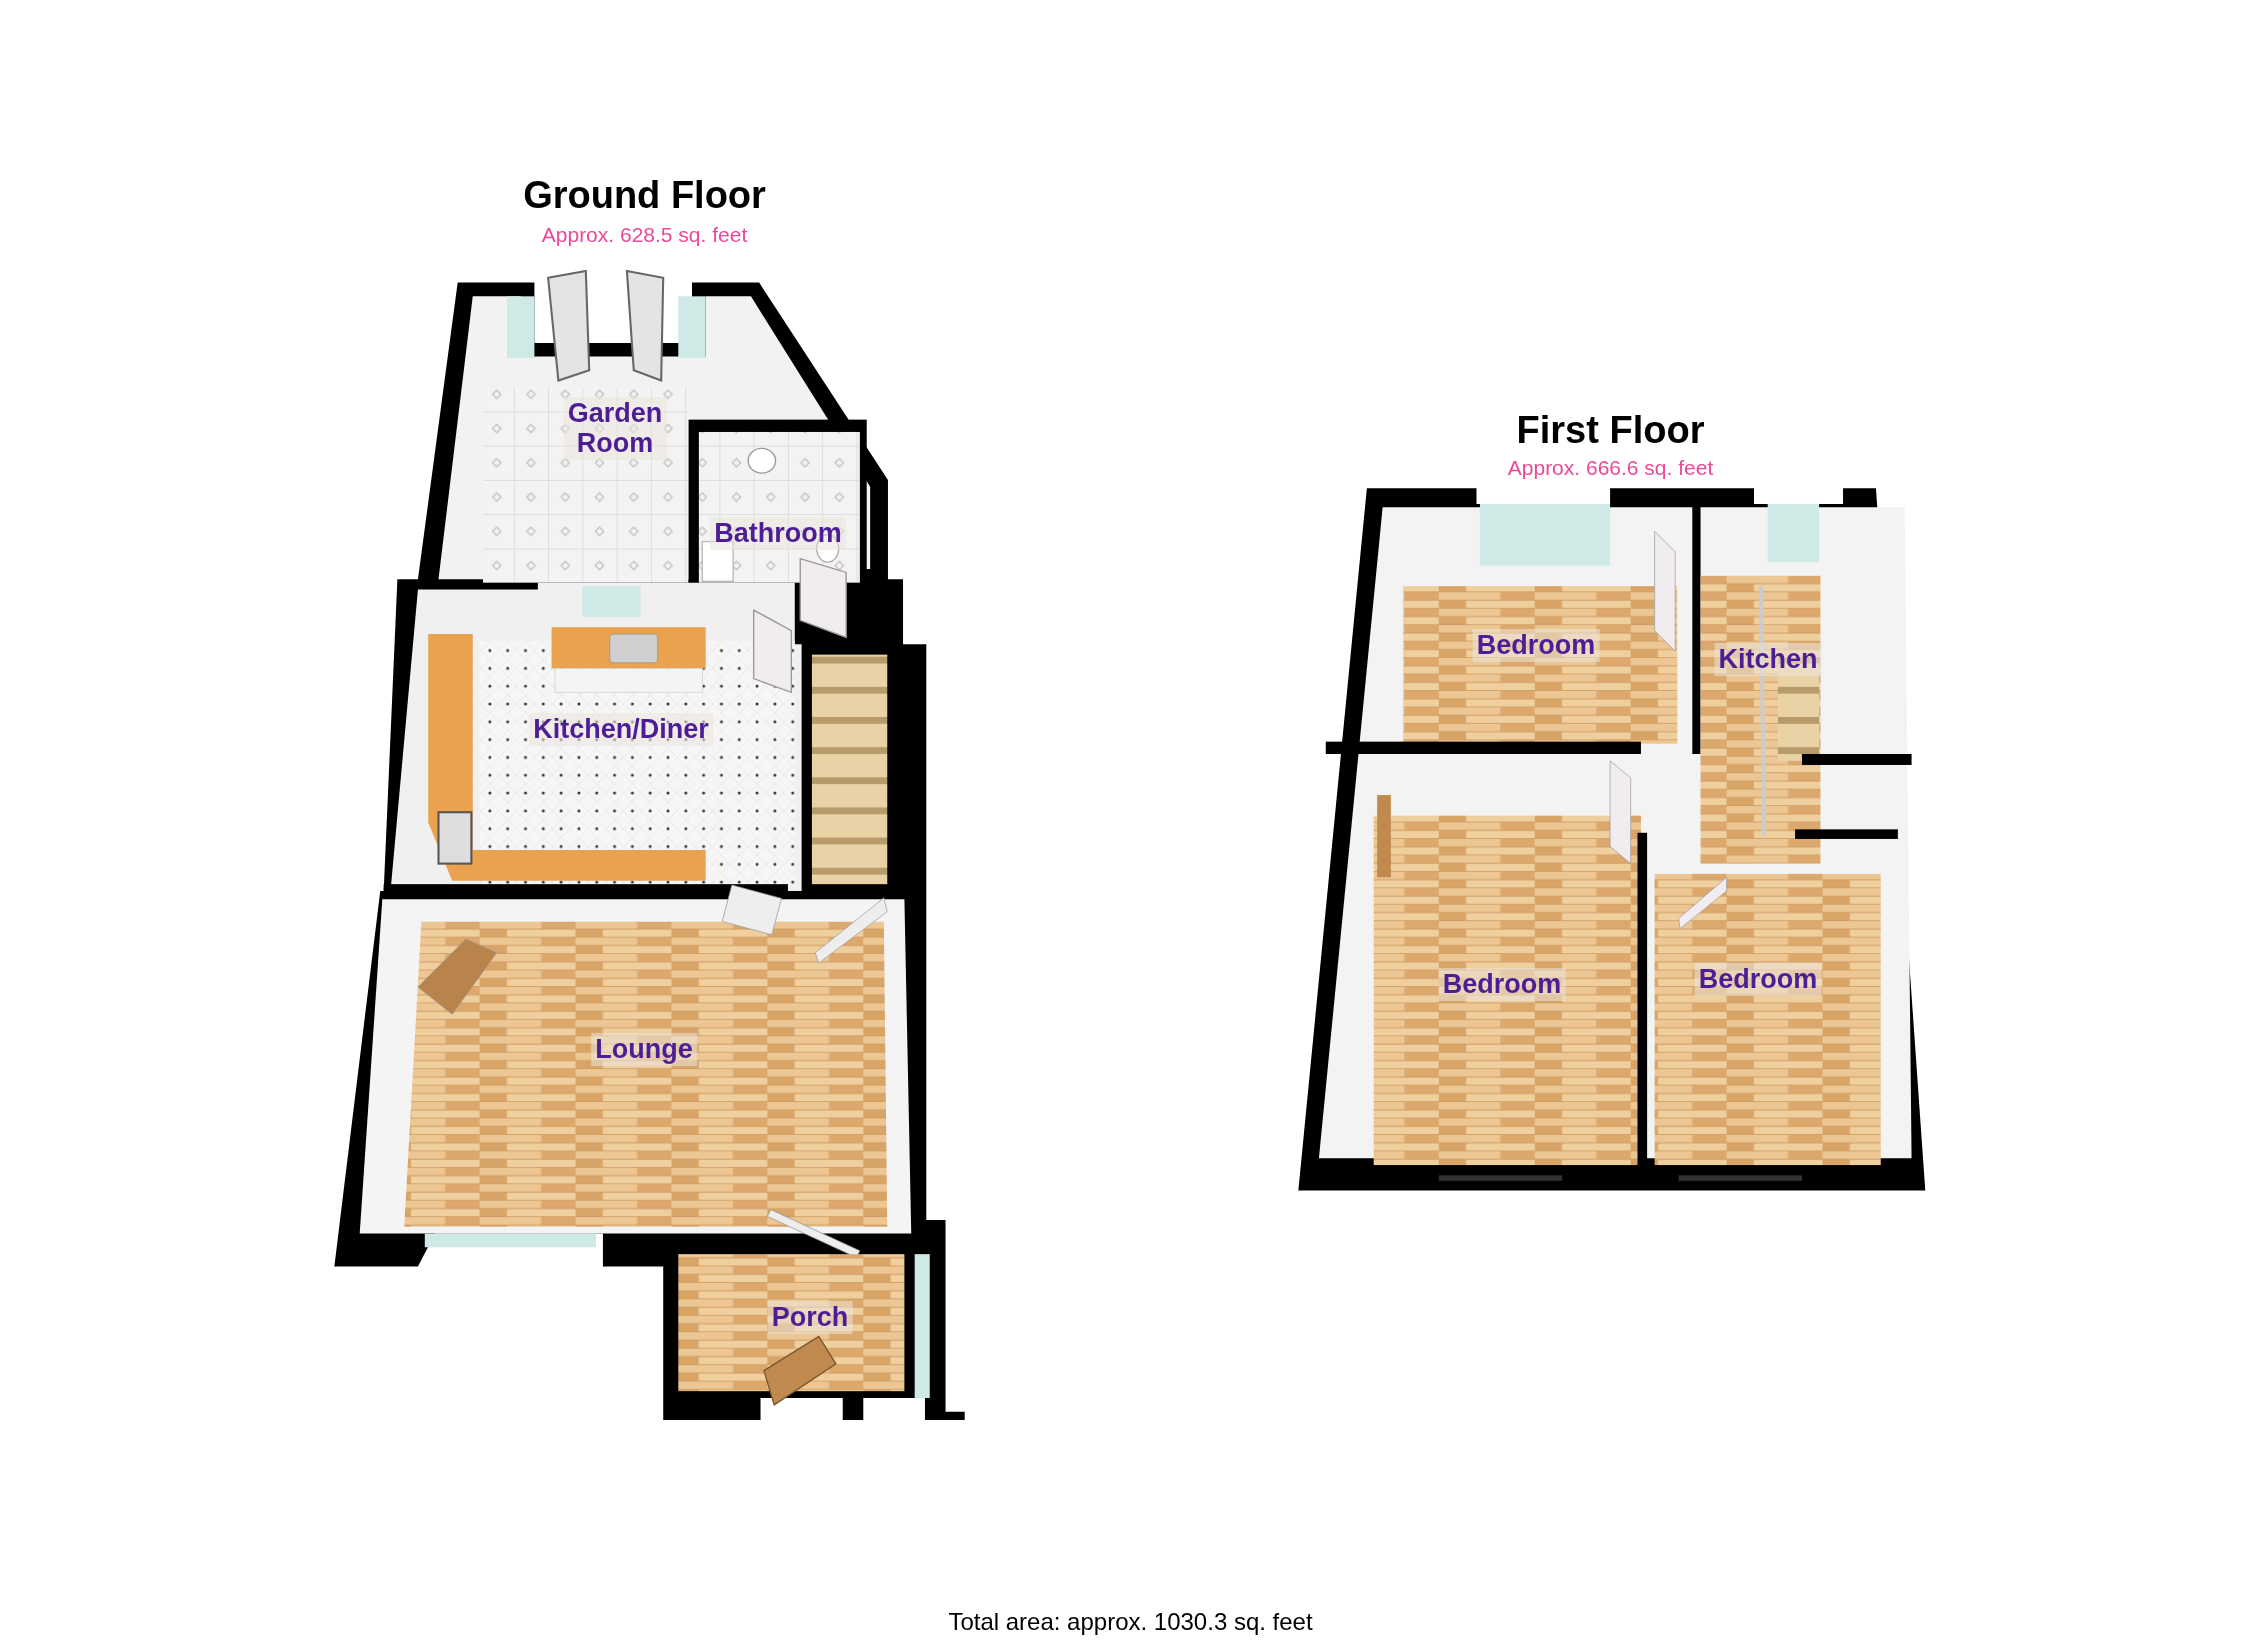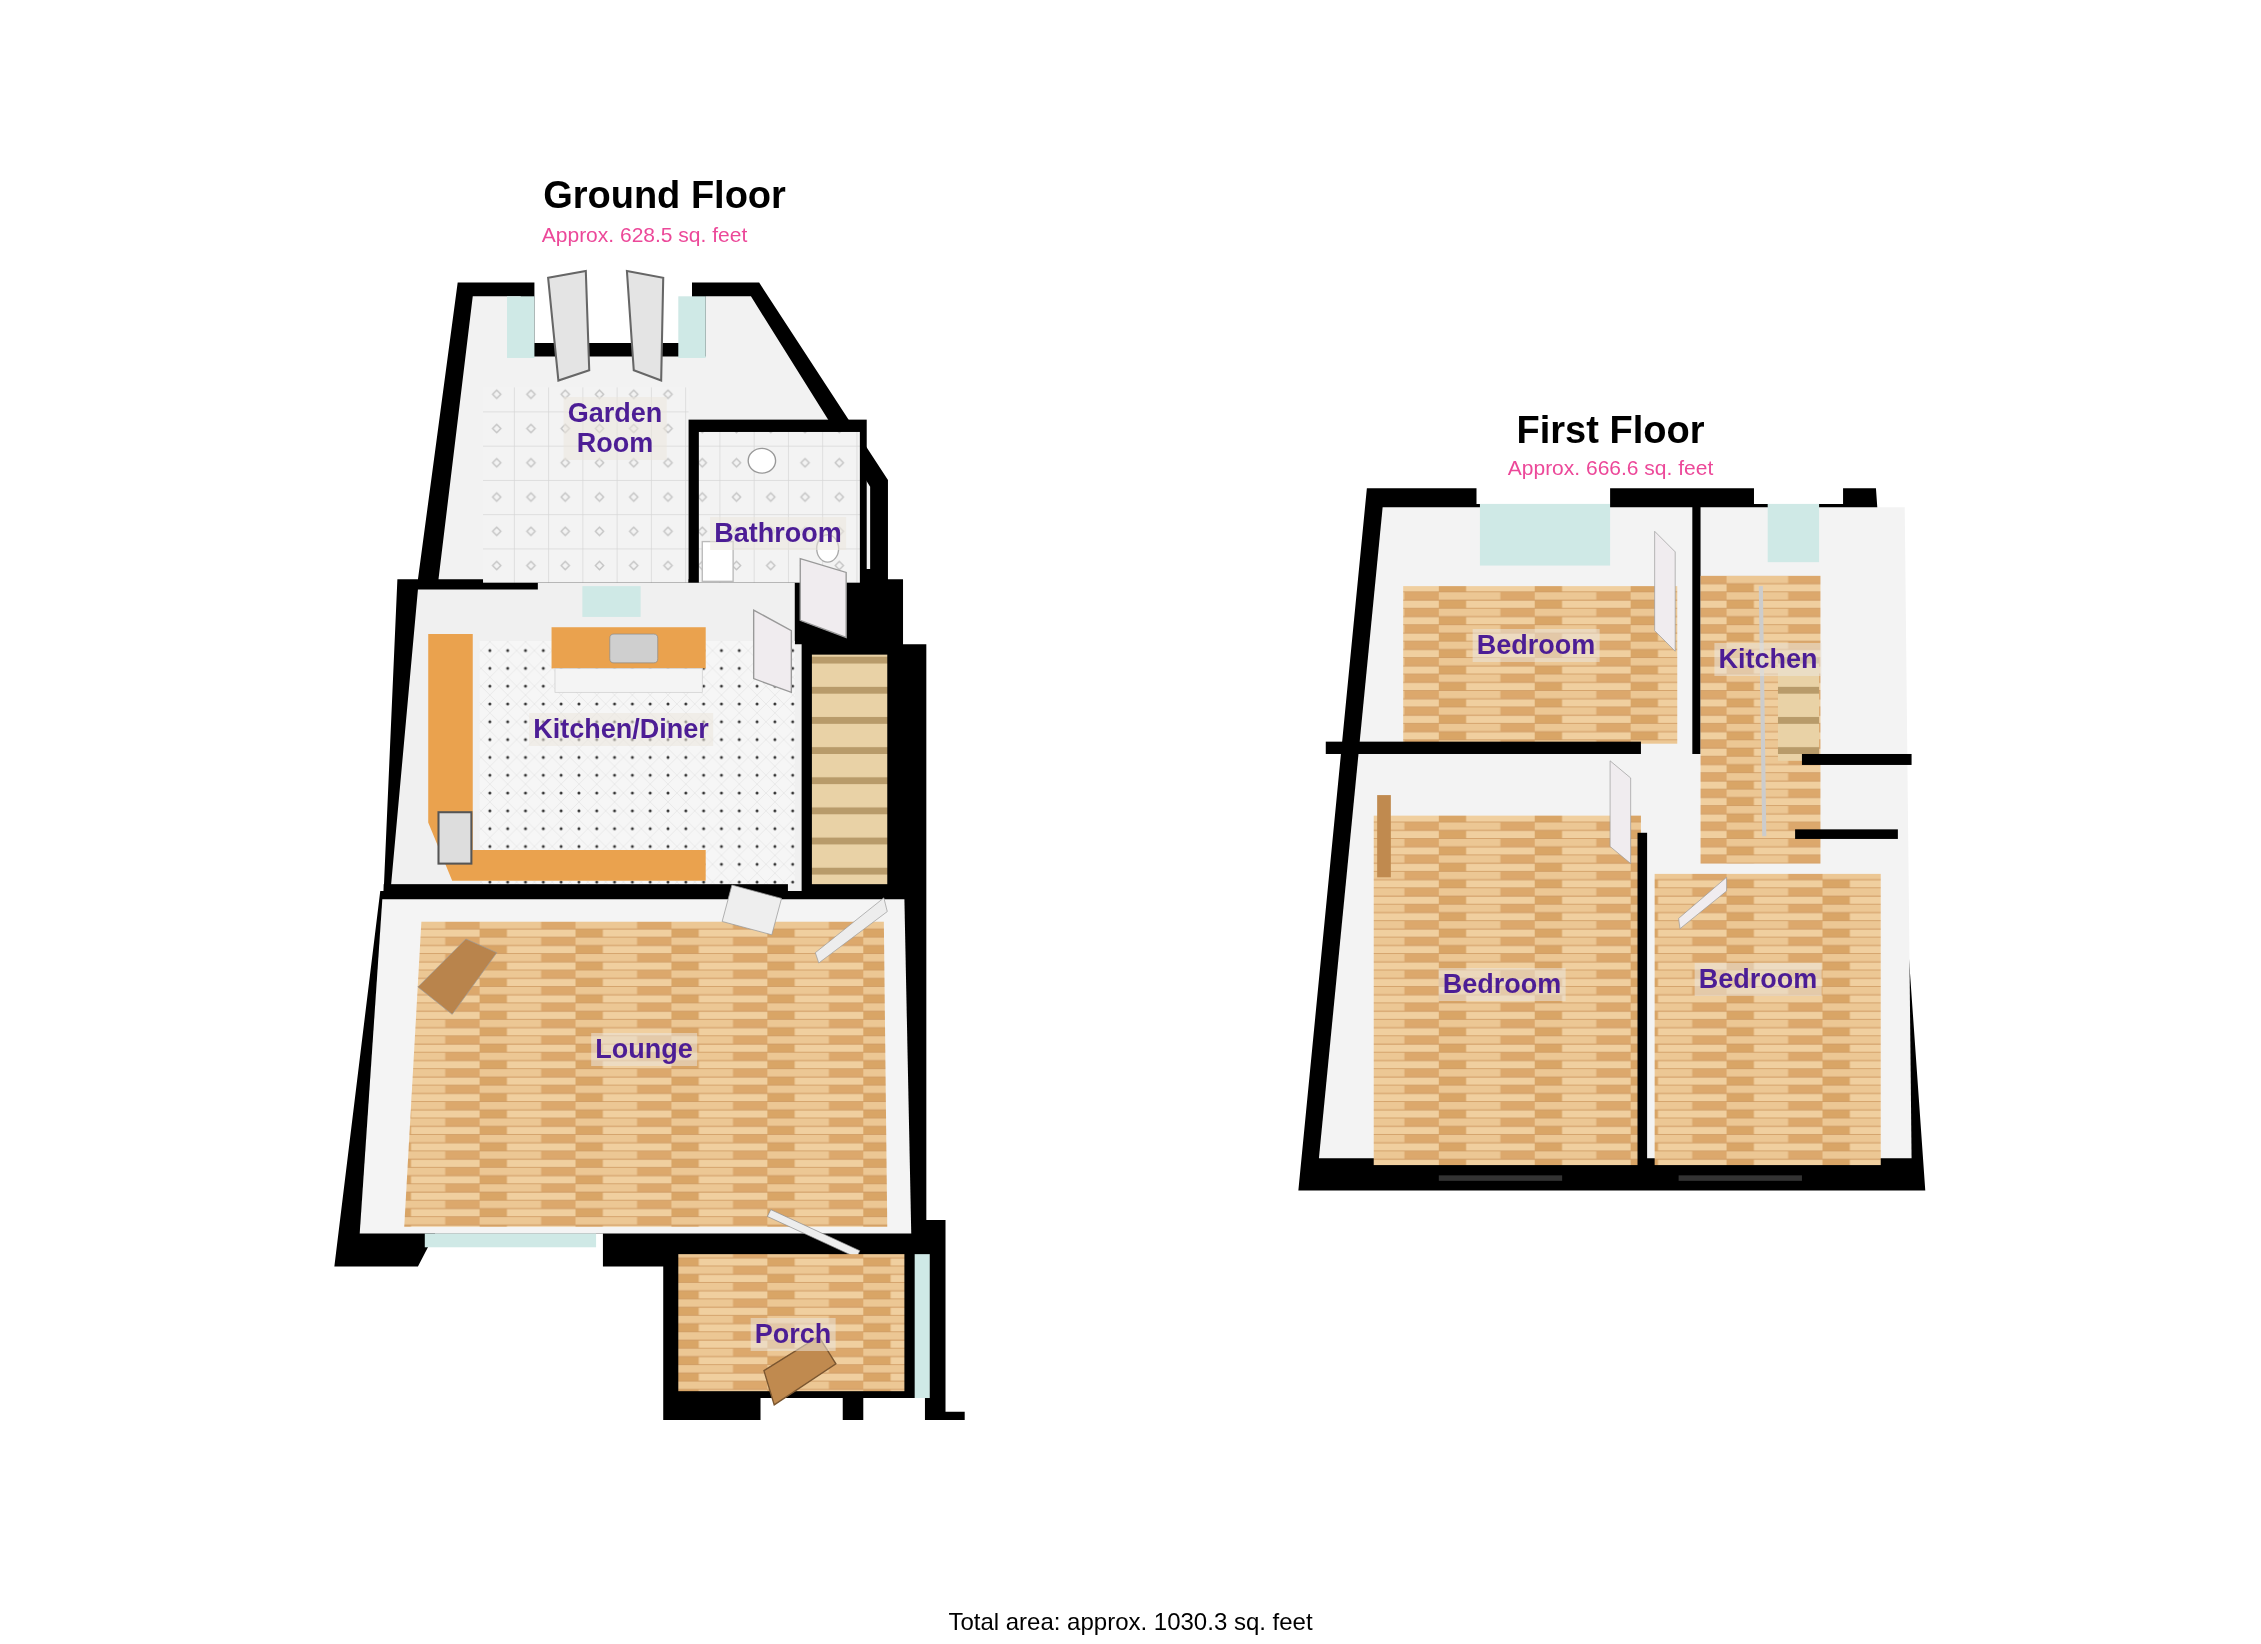--- a/index.html
+++ b/index.html
@@ -111,34 +111,34 @@
     <rect x="2390" y="1215" width="14" height="505" fill="#000"></rect>
 
     <rect x="2415" y="1275" width="330" height="425" fill="url(#wood)"></rect>
     <path d="M2452 1355 L2520 1300 L2520 1280 L2450 1340 Z" fill="#f0ecef" stroke="#999"></path>
 
     <rect x="2100" y="1715" width="180" height="8" fill="#333"></rect>
     <rect x="2450" y="1715" width="180" height="8" fill="#333"></rect>
   </g>
 </svg>
 
-<div class="title" style="left:459px;top:175px;width:411px;">Ground Floor</div>
+<div class="title" style="left:439px;top:175px;width:411px;">Ground Floor</div>
 <div class="subtitle" style="left:439px;top:223px;width:411px;">Approx. 628.5 sq. feet</div>
 
 <div class="title" style="left:1405px;top:410px;width:411px;">First Floor</div>
 <div class="subtitle" style="left:1405px;top:456px;width:411px;">Approx. 666.6 sq. feet</div>
 
 <div class="room-label" style="left:615px;top:397px;line-height:30px;">
   <div>Garden</div>
   <div>Room</div>
 </div>
 <div class="room-label" style="left:778px;top:517px;">Bathroom</div>
 <div class="room-label" style="left:621px;top:713px;">Kitchen/Diner</div>
 <div class="room-label" style="left:644px;top:1033px;">Lounge</div>
-<div class="room-label" style="left:793px;top:1301px;margin-top:17px;">Porch</div>
+<div class="room-label" style="left:810px;top:1301px;">Porch</div>
 
 <div class="room-label" style="left:1536px;top:629px;">Bedroom</div>
 <div class="room-label" style="left:1768px;top:643px;">Kitchen</div>
 <div class="room-label" style="left:1502px;top:968px;">Bedroom</div>
 <div class="room-label" style="left:1758px;top:963px;">Bedroom</div>
 
 <div class="total">Total area: approx. 1030.3 sq. feet</div>
 
 
 </body></html>

